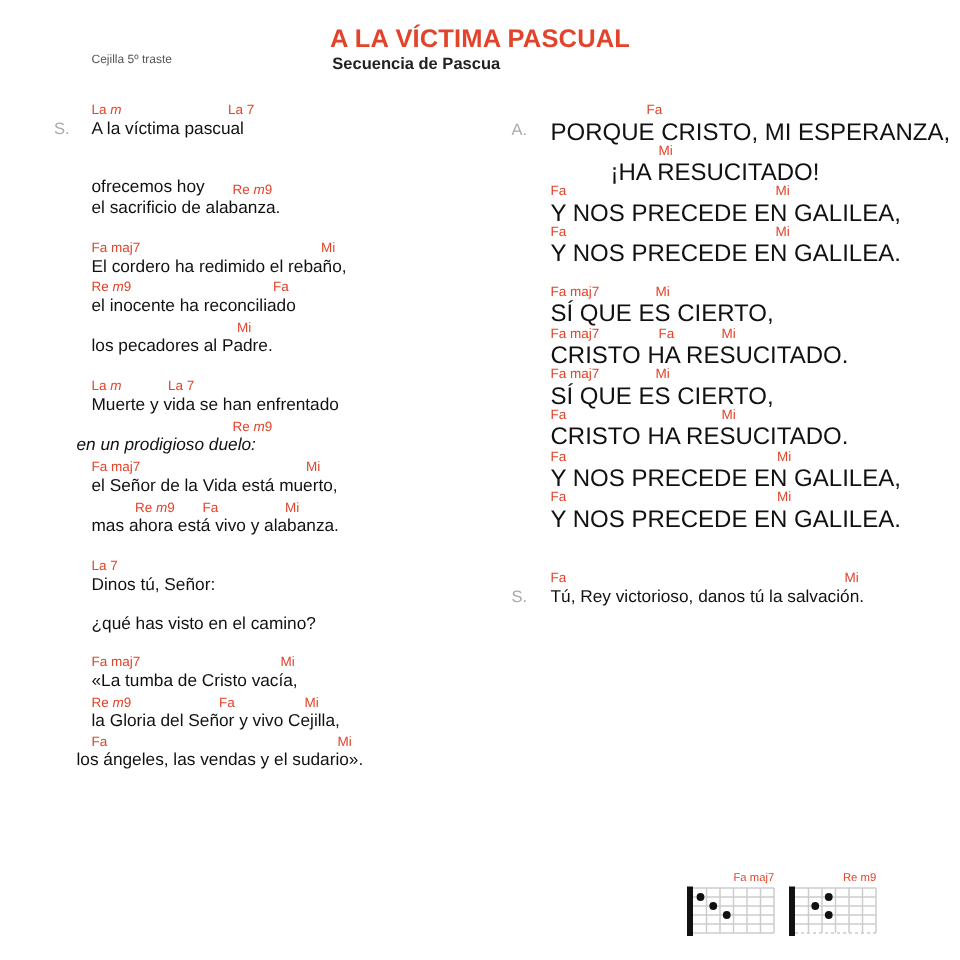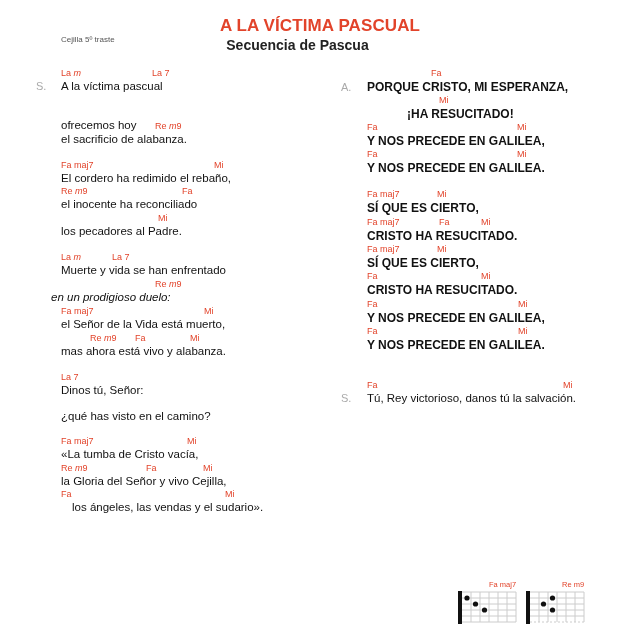--- a/index.html
+++ b/index.html
@@ -1,23 +1,23 @@
 <!DOCTYPE html>
 <html><head>
 <meta charset="utf-8">
 <style>
   html, body { margin: 0; padding: 0; background: #ffffff; }
   body { width: 640px; height: 640px; position: relative; overflow: hidden;
          font-family: "Liberation Sans", "DejaVu Sans", sans-serif; color: #111; }
   .abs { position: absolute; white-space: nowrap; }
   .title { left: 0; width: 640px; top: 16px; text-align: center; font-size: 17px; font-weight: bold; color: #e2432a; letter-spacing: 0.1px; }
-  .subtitle { left: 0; width: 555px; top: 37px; text-align: center; font-size: 14px; font-weight: bold; color: #222; margin-left: 20px; }
+  .subtitle { left: 0; width: 555px; top: 37px; text-align: center; font-size: 11px; font-weight: bold; color: #222; }
   .capo { left: 61px; top: 35px; font-size: 8px; color: #555; }
   .lyric { font-size: 11.5px; color: #111; }
-  .lyric.bold { font-weight: bold; font-size: 12px; }
+  .lyric.bold { font-weight: normal; font-size: 16px; }
   .chord { font-size: 9px; color: #e2432a; }
   .chord i { font-style: italic; }
   .marker { font-size: 11px; color: #aaaaaa; }
   .diagram-label { font-size: 7.5px; color: #e2432a; }
   .diagram { position: absolute; }
 </style>
 </head>
 <body>
 
 <div class="abs title">A LA VÍCTIMA PASCUAL</div>
@@ -60,21 +60,21 @@
     <div class="abs lyric" style="left: 61px; top: 410px;">¿qué has visto en el camino?</div>
     <div class="abs chord" style="left: 61px; top: 436px;"><span>Fa maj7</span></div>
     <div class="abs chord" style="left: 187px; top: 436px;"><span>Mi</span></div>
     <div class="abs lyric" style="left: 61px; top: 448px; text-align: right;">«La tumba de Cristo vacía,</div>
     <div class="abs chord" style="left: 61px; top: 463px;"><span>Re <i>m</i>9</span></div>
     <div class="abs chord" style="left: 146px; top: 463px;"><span>Fa</span></div>
     <div class="abs chord" style="left: 203px; top: 463px;"><span>Mi</span></div>
     <div class="abs lyric" style="left: 61px; top: 475px;">la Gloria del Señor y vivo Cejilla,</div>
     <div class="abs chord" style="left: 61px; top: 489px;"><span>Fa</span></div>
     <div class="abs chord" style="left: 225px; top: 489px;"><span>Mi</span></div>
-    <div class="abs lyric" style="left: 72px; top: 501px;">los ángeles, las vendas y el sudario».</div>
+    <div class="abs lyric" style="left: 51px; top: 501px;">los ángeles, las vendas y el sudario».</div>
   </div>
 <div id="right-lines">
     <div class="abs chord" style="left: 431px; top: 68px;"><span>Fa</span></div>
     <div class="abs lyric bold" style="left: 367px; top: 80px;">PORQUE CRISTO, MI ESPERANZA,</div>
     <div class="abs chord" style="left: 439px; top: 95px;"><span>Mi</span></div>
     <div class="abs lyric bold" style="left: 367px; top: 107px; margin-left: 40px;">¡HA RESUCITADO!</div>
     <div class="abs chord" style="left: 367px; top: 122px;"><span>Fa</span></div>
     <div class="abs chord" style="left: 517px; top: 122px;"><span>Mi</span></div>
     <div class="abs lyric bold" style="left: 367px; top: 134px;">Y NOS PRECEDE EN GALILEA,</div>
     <div class="abs chord" style="left: 367px; top: 149px;"><span>Fa</span></div>

